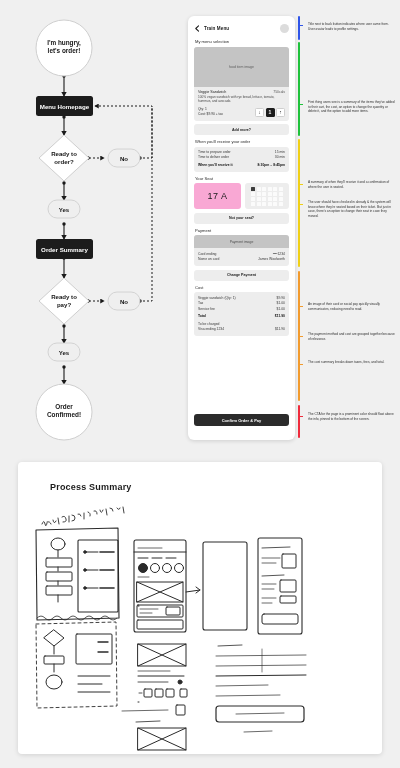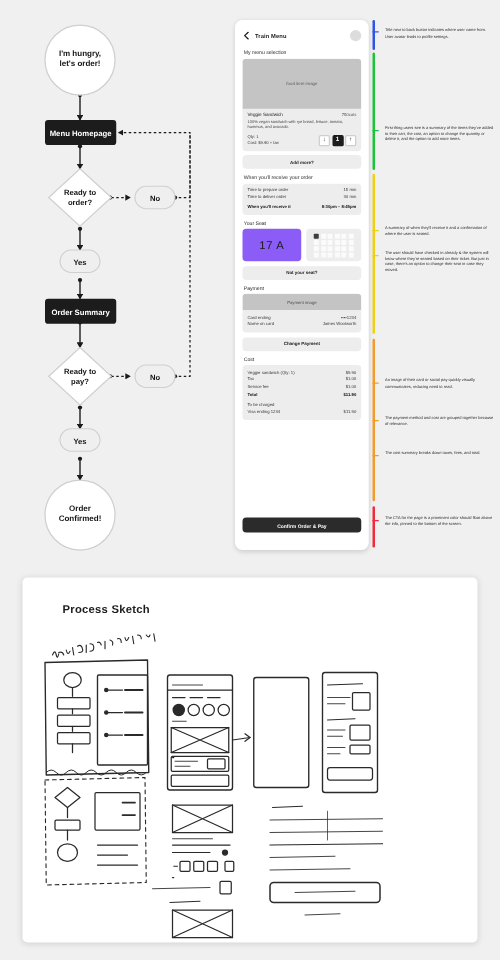--- a/index.html
+++ b/index.html
@@ -62,21 +62,21 @@
     display: flex; align-items: center; justify-content: center;
     font-size: 3.6px; color: #222; font-weight: bold;
   }
   .kv-card { padding: 3.5px 4px; }
   .kv { display: flex; justify-content: space-between; font-size: 3.4px; color: #3a3a3a; line-height: 1.6; }
   .kv.total { font-weight: bold; color: #111; margin-top: 2px; }
   .hr-space { height: 2.5px; }
 
   .seat-row { display: flex; gap: 4px; }
   .seat-box {
-    flex: 1; background: #8b5cf6; border-radius: 3px; height: 26px;
+    flex: 1; background: #f9a8d4; border-radius: 3px; height: 26px;
     display: flex; align-items: center; justify-content: center;
     font-size: 9px; color: #1a1a1a; letter-spacing: .5px;
   }
   .seat-map {
     width: 44px; background: #ededed; border-radius: 3px; height: 26px;
     display: flex; align-items: center; justify-content: center; gap: 2.5px; padding: 2.5px;
   }
   .seat-grp { display: grid; grid-template-columns: repeat(3, 4px); grid-auto-rows: 4px; gap: 1.2px; }
   .sq { background: #fbfbfb; border-radius: .6px; }
   .sq.on { background: #3d3d3d; }
@@ -376,21 +376,21 @@
     <div class="ann" style="top:84px;">First thing users see is a summary of the items they've added to their cart, the cost, an option to change the quantity or delete it, and the option to add more items.</div>
     <div class="ann" style="top:164px;">A summary of when they'll receive it and a confirmation of where the user is seated.</div>
     <div class="ann" style="top:184px;">The user should have checked in already &amp; the system will know where they're seated based on their ticket. But just in case, there's an option to change their seat in case they moved.</div>
     <div class="ann" style="top:286px;">An image of their card or social pay quickly visually communicates, reducing need to read.</div>
     <div class="ann" style="top:316px;">The payment method and cost are grouped together because of relevance.</div>
     <div class="ann" style="top:344px;">The cost summary breaks down taxes, fees, and total.</div>
     <div class="ann" style="top:396px;">The CTA for the page is a prominent color should float above the info, pinned to the bottom of the screen.</div>
   </div>
 
   <div class="sketch">
-    <div class="sketch-title">Process Sketch</div>
+    <div class="sketch-title">Process Summary</div>
     <div class="sketch-canvas">
       <svg width="364" height="248" viewBox="0 0 364 248" xmlns="http://www.w3.org/2000/svg">
         <g stroke="#2a2a2a" fill="none" stroke-width="1" stroke-linecap="round" stroke-linejoin="round">
 
           <g stroke-width=".9">
             <path d="M24 18 q2-5 3 0 q1 4 2-1 M29 16 q3-1 4 2 M35 14 q1 5 3 1 M40 12 l1 6 M44 11 q3-2 4 2 q1 3-3 3 M51 10 l0 6 M54 9 q3 0 3 3 t-3 3 M60 8 q2-1 3 2 M66 7 l0 6 M70 6 q3 1 2 4 M76 5 q3-1 3 3 M82 4 q1 5 3 0 M88 3 l1 6 M92 2 q3 0 3 3 M99 2 q2 3 3 0 M105 1 l1 6"></path>
           </g>
 
           <g>
             <path d="M18 24 L100 22 L101 112 L19 114 Z" stroke-width="1.1"></path>

